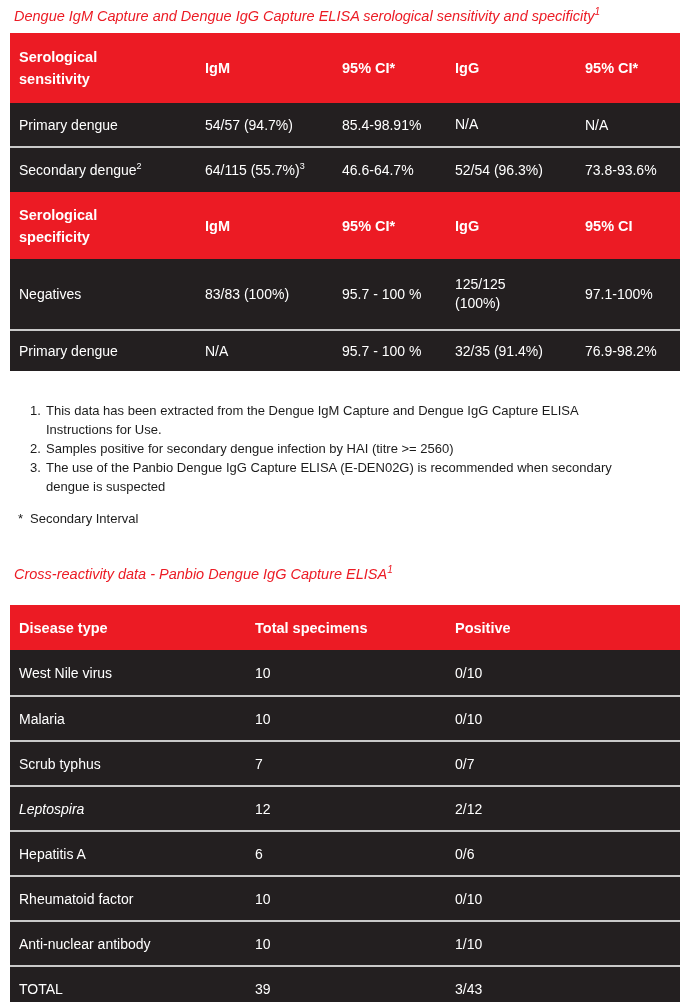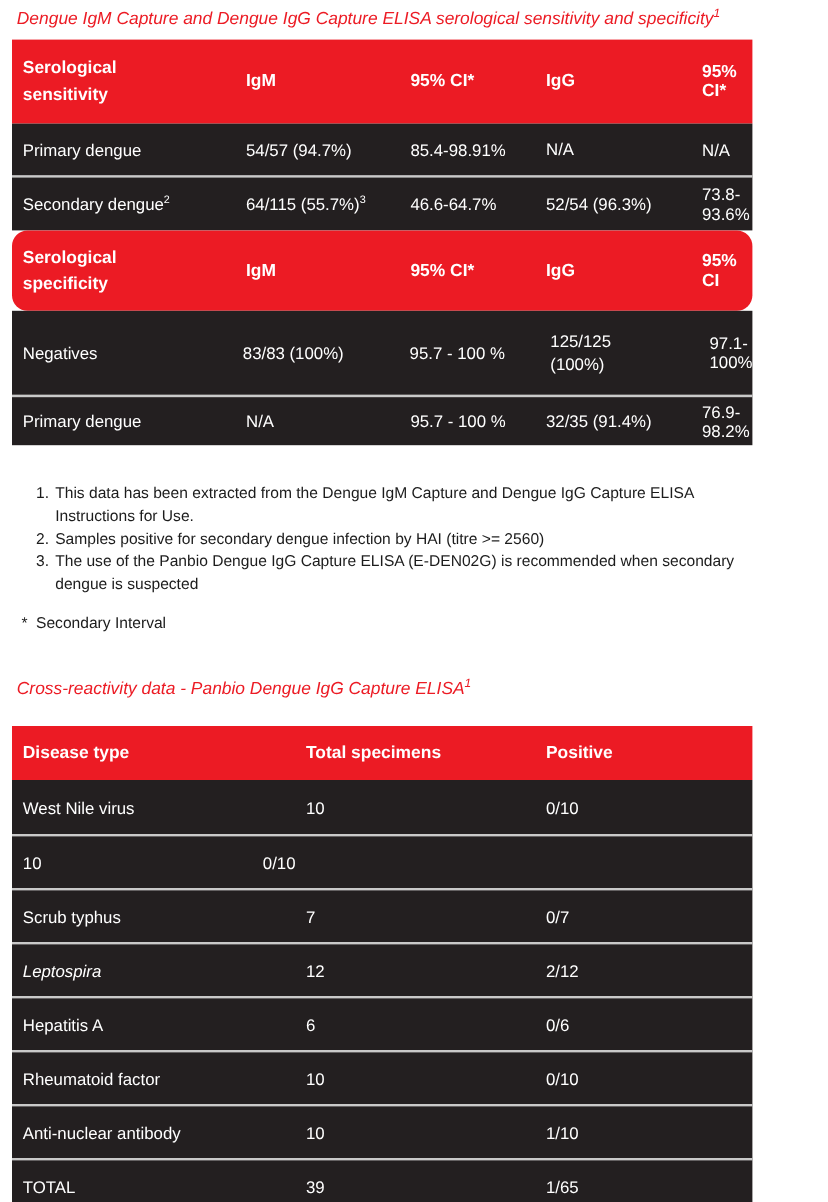--- a/index.html
+++ b/index.html
@@ -14,38 +14,38 @@
     font-family:"Liberation Sans","DejaVu Sans",sans-serif;
     -webkit-font-smoothing:antialiased;
   }
   .title{
     font-style:italic;font-weight:normal;color:var(--red);
     font-size:14.5px;line-height:20px;margin-left:14px;
   }
   .title1{margin-top:6px;}
   .title2{margin-top:36px;}
   .title sup{font-size:10px;font-style:italic;}
-  .tbl{width:617px;margin-left:10px;}
+  .tbl{width:670px;margin-left:10px;}
   .t1{margin-top:7px;}
   .t2{margin-top:21px;}
   .row{
     display:flex;align-items:center;padding-left:9px;width:100%;
   }
   .thead{
     background:var(--red);color:var(--white);font-weight:bold;font-size:14.5px;
   }
   .trow{
     background:var(--dark);color:var(--white);font-size:14px;
   }
   .t1 .thead1{min-height:70px;}
-  .t1 .thead2{min-height:67px;border-radius:13px;}
+  .t1 .thead2{min-height:67px;}
   .t1 .thead .c1 span{display:inline-block;max-width:120px;line-height:22px;}
   #t1-sens .trow:nth-child(1){min-height:43px;}
   #t1-sens .trow:nth-child(2){min-height:46px;}
-  #t1-spec .trow:nth-child(1){min-height:70px;gap:15px;}
+  #t1-spec .trow:nth-child(1){min-height:70px;}
   #t1-spec .trow:nth-child(2){min-height:42px;}
   #t1-sens .trow + .trow, #t1-spec .trow + .trow, #t2-body .trow + .trow{
     border-top:2px solid var(--sep);
   }
   .c1{width:186px;} .c2{width:137px;} .c3{width:113px;} .c4{width:130px;} .c5{flex:1;}
   .t1 .trow .c4 span{display:inline-block;max-width:96px;line-height:19px;}
   .t2 .thead{min-height:45px;font-size:14.5px;}
   .t2 .trow{min-height:45px;}
   .d1{width:236px;} .d2{width:200px;} .d3{flex:1;}
   sup{font-size:9px;line-height:0;vertical-align:super;}
@@ -145,20 +145,21 @@
       <div class="d2"><span>Total specimens</span></div>
       <div class="d3"><span>Positive</span></div>
     </div>
     <div id="t2-body">
         <div class="row trow">
           <div class="d1"><span>West Nile virus</span></div>
           <div class="d2"><span>10</span></div>
           <div class="d3"><span>0/10</span></div>
         </div>
         <div class="row trow">
+          <div class="d1"><span>Malaria</span></div>
           <div class="d2"><span>10</span></div>
           <div class="d3"><span>0/10</span></div>
         </div>
         <div class="row trow">
           <div class="d1"><span>Scrub typhus</span></div>
           <div class="d2"><span>7</span></div>
           <div class="d3"><span>0/7</span></div>
         </div>
         <div class="row trow">
           <div class="d1"><span class="it">Leptospira</span></div>
@@ -176,18 +177,18 @@
           <div class="d3"><span>0/10</span></div>
         </div>
         <div class="row trow">
           <div class="d1"><span>Anti-nuclear antibody</span></div>
           <div class="d2"><span>10</span></div>
           <div class="d3"><span>1/10</span></div>
         </div>
         <div class="row trow">
           <div class="d1"><span>TOTAL</span></div>
           <div class="d2"><span>39</span></div>
-          <div class="d3"><span>1/65</span></div>
+          <div class="d3"><span>3/43</span></div>
         </div>
       </div>
   </div>
 
 </div>
 
 </body></html>

